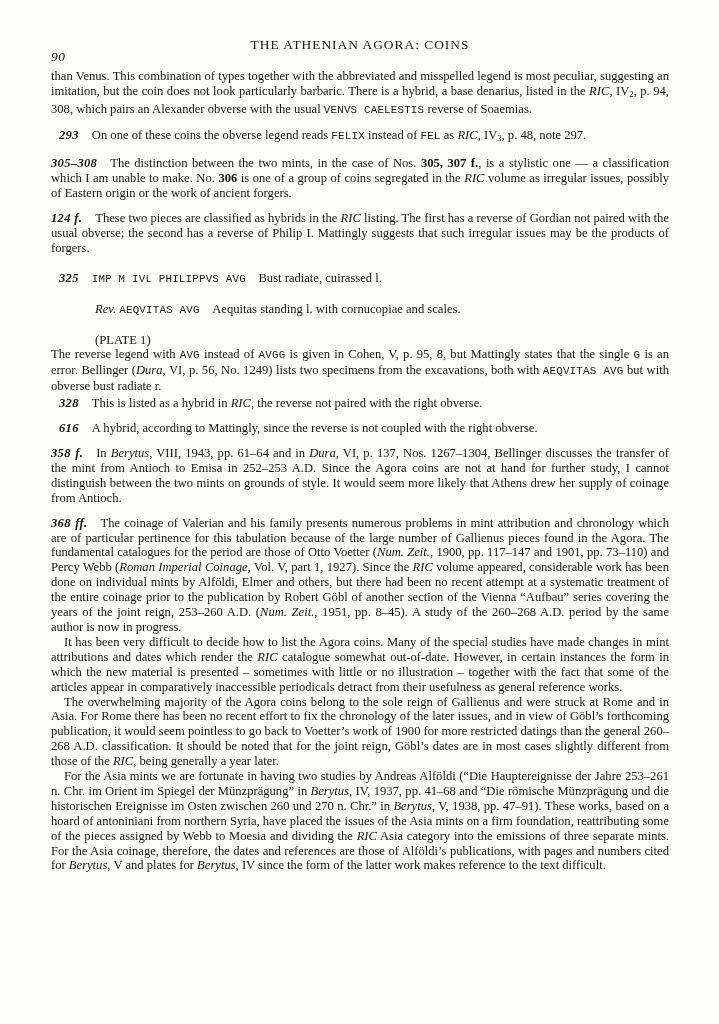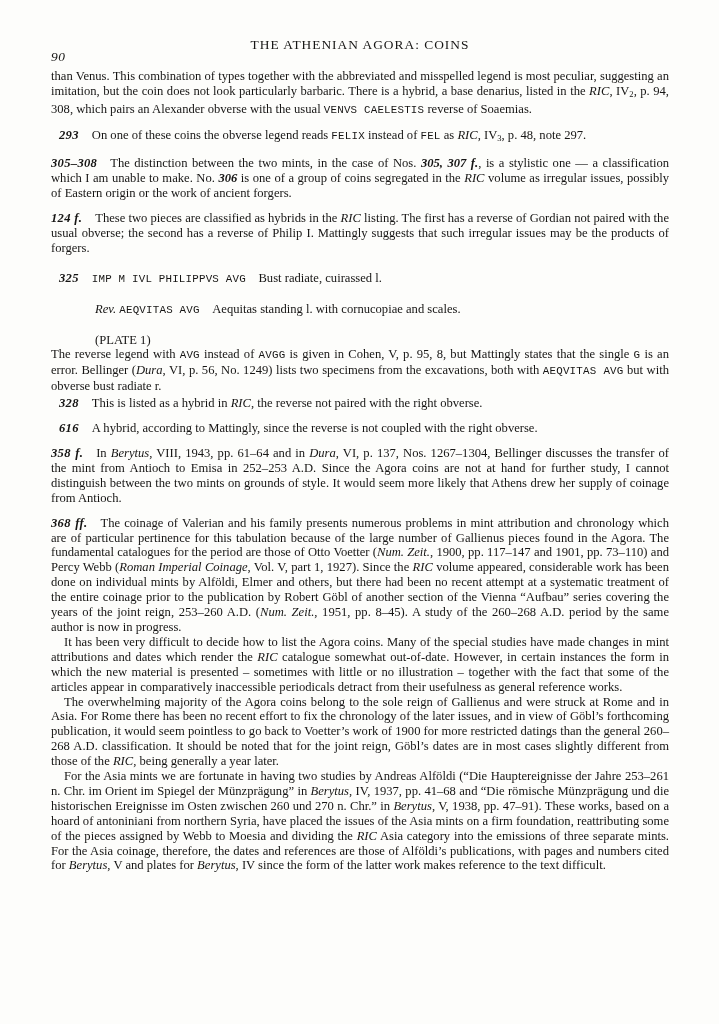--- a/index.html
+++ b/index.html
@@ -32,21 +32,21 @@
   }
   .running-title { letter-spacing: 1px; }
   .block { text-align: justify; }
   .entry-label {
     font-weight: bold;
     font-style: italic;
     margin-right: 13px;
     letter-spacing: 0.3px;
   }
   .it { font-style: italic; text-align: right; }
-  .bi { font-weight: bold; font-style: italic; }
+  .bi { font-weight: bold; }
   .legend {
     font-family: Liberation Mono, monospace;
     font-size: 0.86em;
     letter-spacing: 0.2px;
   }
   .subn { font-size: 0.68em; vertical-align: -0.28em; }
   .catalog-line { text-align: left; margin-top: 15px; }
   .catalog-line.cont { text-indent: 0; padding-left: 44px; }
 </style>
 </head>

